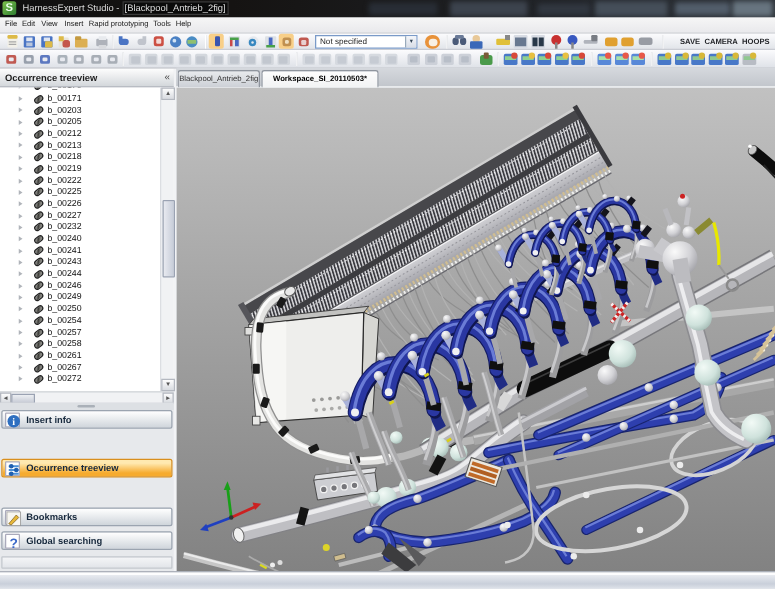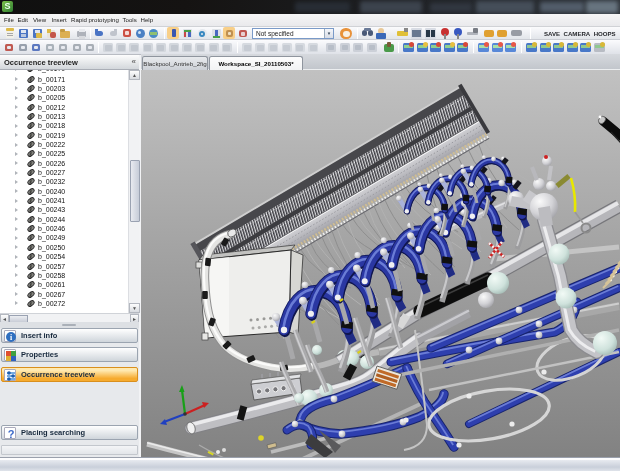--- a/index.html
+++ b/index.html
@@ -46,20 +46,21 @@
 </style></head>
 <body>
 <div id="titlebar">
     <i class="tblob" style="left:295px;top:2px;width:55px;height:10px;background:#282d35"></i>
     <i class="tblob" style="left:360px;top:1px;width:62px;height:12px;background:#3c434d"></i>
     <i class="tblob" style="left:430px;top:3px;width:42px;height:9px;background:#313740"></i>
     <i class="tblob" style="left:476px;top:1px;width:58px;height:12px;background:#454e59"></i>
     <i class="tblob" style="left:540px;top:2px;width:44px;height:10px;background:#525d6a"></i>
     <i class="tblob" style="left:586px;top:1px;width:32px;height:12px;background:#67747f"></i>
     <div id="tlogo">S</div>
+    <div id="ttext">HarnessExpert Studio - <b>[Blackpool_Antrieb_2fig]</b></div>
   </div>
 <div id="menubar">
     <span class="mi" style="left:4px">File</span>
     <span class="mi" style="left:17.5px">Edit</span>
     <span class="mi" style="left:33px">View</span>
     <span class="mi" style="left:51.5px">Insert</span>
     <span class="mi" style="left:71px">Rapid prototyping</span>
     <span class="mi" style="left:122.5px">Tools</span>
     <span class="mi" style="left:140.5px">Help</span>
   </div>
@@ -875,42 +876,40 @@
 <div id="splitter">
       <i></i>
     </div>
 <div class="pbtn" style="top:273.0px">
       <span class="ib"><svg width="12" height="12">
           <circle cx="6" cy="6" r="5" fill="#2f6fc0"></circle>
           <text x="6" y="9" font-size="8" font-weight="bold" fill="#fff" text-anchor="middle" font-family="Liberation Serif">i</text>
         </svg></span>
       <span class="tx">Insert info</span>
     </div>
-    <div class="pbtn" style="top:292.4px">
-      <span class="ib"><svg width="12" height="12">
-          <rect x="1" y="1" width="5" height="5" fill="#e05030"></rect>
-          <rect x="6" y="1" width="5" height="5" fill="#40a040"></rect>
-          <rect x="1" y="6" width="5" height="5" fill="#e0b030"></rect>
-          <rect x="6" y="6" width="5" height="5" fill="#3060c0"></rect>
-        </svg></span>
-      <span class="tx">Properties</span>
-    </div>
     <div class="pbtn on" style="top:311.8px">
       <span class="ib"><svg width="12" height="12">
           <path d="M2 3 L10 3 M2 6 L10 6 M2 9 L10 9" stroke="#4a90d8" stroke-width="1.6"></path>
           <circle cx="4" cy="3" r="1.8" fill="#2060b0"></circle>
           <circle cx="8" cy="6" r="1.8" fill="#2060b0"></circle>
           <circle cx="4" cy="9" r="1.8" fill="#2060b0"></circle>
         </svg></span>
       <span class="tx">Occurrence treeview</span>
     </div>
+    <div class="pbtn" style="top:350.6px">
+      <span class="ib"><svg width="12" height="12">
+          <rect x="0.5" y="0.5" width="11" height="11" fill="#f8f6f0" stroke="#999" stroke-width="0.7"></rect>
+          <path d="M2 10 L8 3 L10 5 L4 11 Z" fill="#e8b838" stroke="#806020" stroke-width="0.6"></path>
+        </svg></span>
+      <span class="tx">Bookmarks</span>
+    </div>
     <div class="pbtn" style="top:370.0px">
       <span class="ib"><svg width="12" height="12">
           <text x="6" y="10" font-size="11" font-weight="bold" fill="#3a68c8" text-anchor="middle">?</text>
         </svg></span>
-      <span class="tx">Placing searching</span>
+      <span class="tx">Global searching</span>
     </div>
 <div id="emptystrip"></div>
 </div>
 <div id="tabbar">
     <div class="tab" id="tab1">Blackpool_Antrieb_2fig</div>
     <div class="tab" id="tab2">Workspace_SI_20110503*</div>
   </div>
 <div id="statusbar"></div>
 </body></html>

